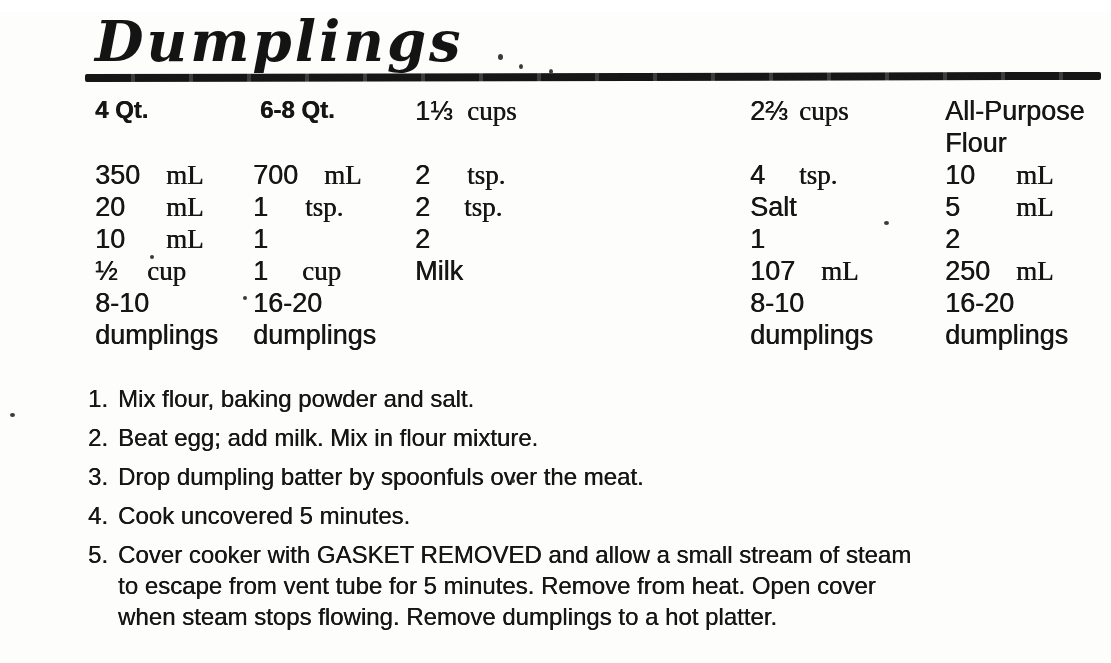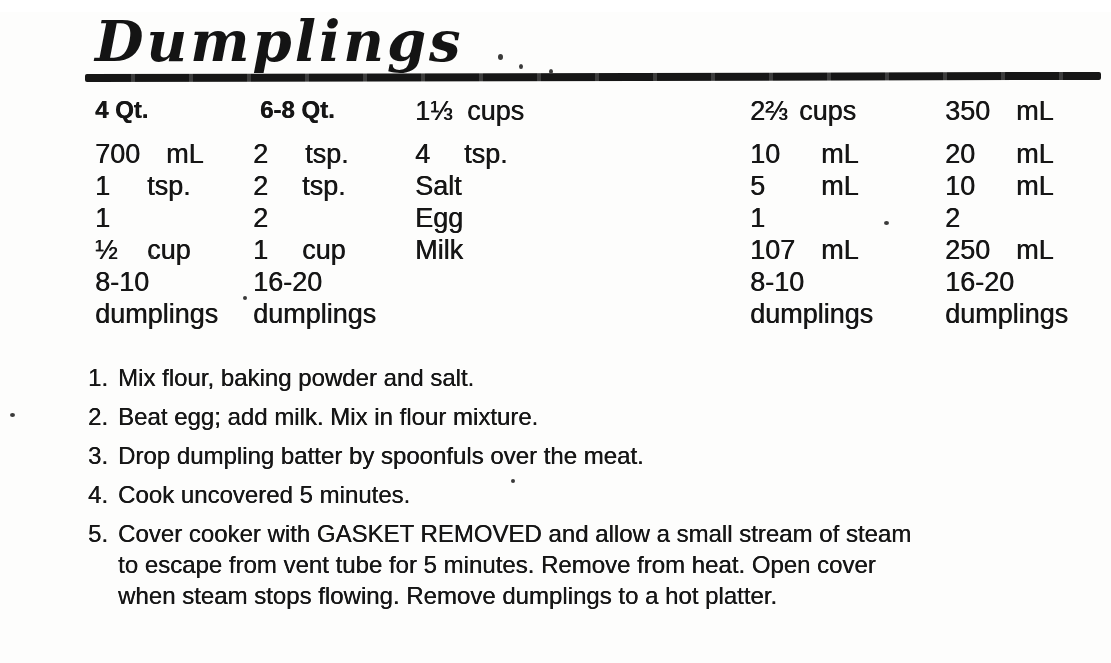--- a/index.html
+++ b/index.html
@@ -19,21 +19,21 @@
 
   
   .tbl{margin:14px 0 0 95px;display:grid;
        grid-template-columns:158px 162px 335px 195px 156px;
        font-size:27px;line-height:32px;text-shadow:0.4px 0 0 currentColor;}
   .hdr{font-weight:700;font-size:24px;line-height:30px;margin-bottom:13px;}
   .h2{padding-left:7px;} .h4{padding-left:5px;}
   .amt{display:flex;}
   .q{text-align:left;}
   .c1 .q{width:43px;} .c2 .q{width:40px;} .c4 .q{width:62px;} .c5 .q{width:62px;}
-  .u{margin-left:9px;}
+  .u{margin-left:9px;font-family:Liberation Serif, serif;}
   .yield{white-space:pre-line;}
 
   
   .steps{margin:32px 0 0 88px;font-size:24px;line-height:31px;
          text-shadow:0.35px 0 0 currentColor;}
   .step{display:flex;margin-bottom:8px;}
   .step .n{width:30px;flex:0 0 30px;}
   .step .t{flex:1;max-width:985px;white-space:pre-line;}
 
   
@@ -54,20 +54,21 @@
     <div class="hdr c2 h2">6-8 Qt.</div>
 
     <div class="amt c1">
         <span class="q">1⅓</span>
         <span class="u">cups</span>
       </div>
     <div class="amt c2">
         <span class="q">2⅔</span>
         <span class="u">cups</span>
       </div>
+    <div class="c3">All-Purpose Flour</div>
     <div class="amt c4">
         <span class="q">350</span>
         <span class="u">mL</span>
       </div>
     <div class="amt c5">
         <span class="q">700</span>
         <span class="u">mL</span>
       </div>
 
     <div class="amt c1">
@@ -106,21 +107,20 @@
       </div>
 
     <div class="amt c1">
         <span class="q">1</span>
         <span class="u"></span>
       </div>
     <div class="amt c2">
         <span class="q">2</span>
         <span class="u"></span>
       </div>
-    <div class="c3">Egg</div>
     <div class="amt c4">
         <span class="q">1</span>
         <span class="u"></span>
       </div>
     <div class="amt c5">
         <span class="q">2</span>
         <span class="u"></span>
       </div>
 
     <div class="amt c1">

